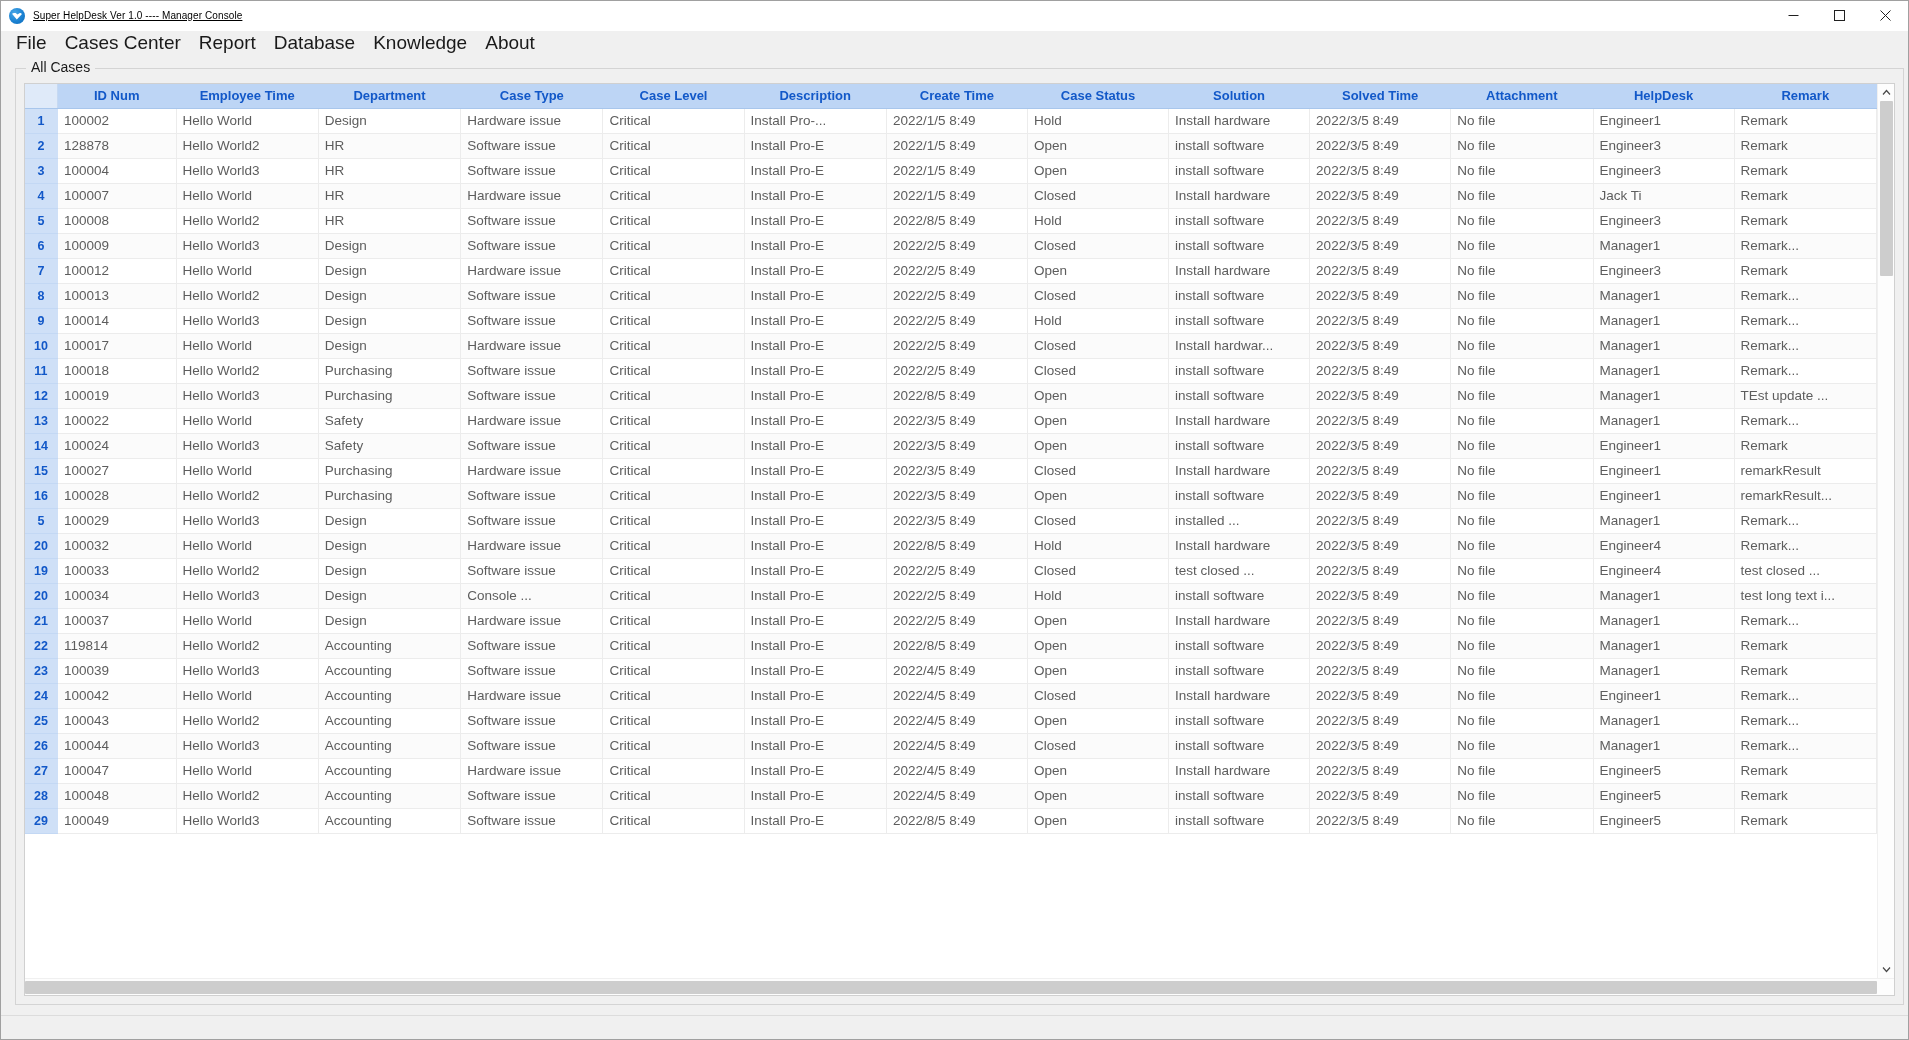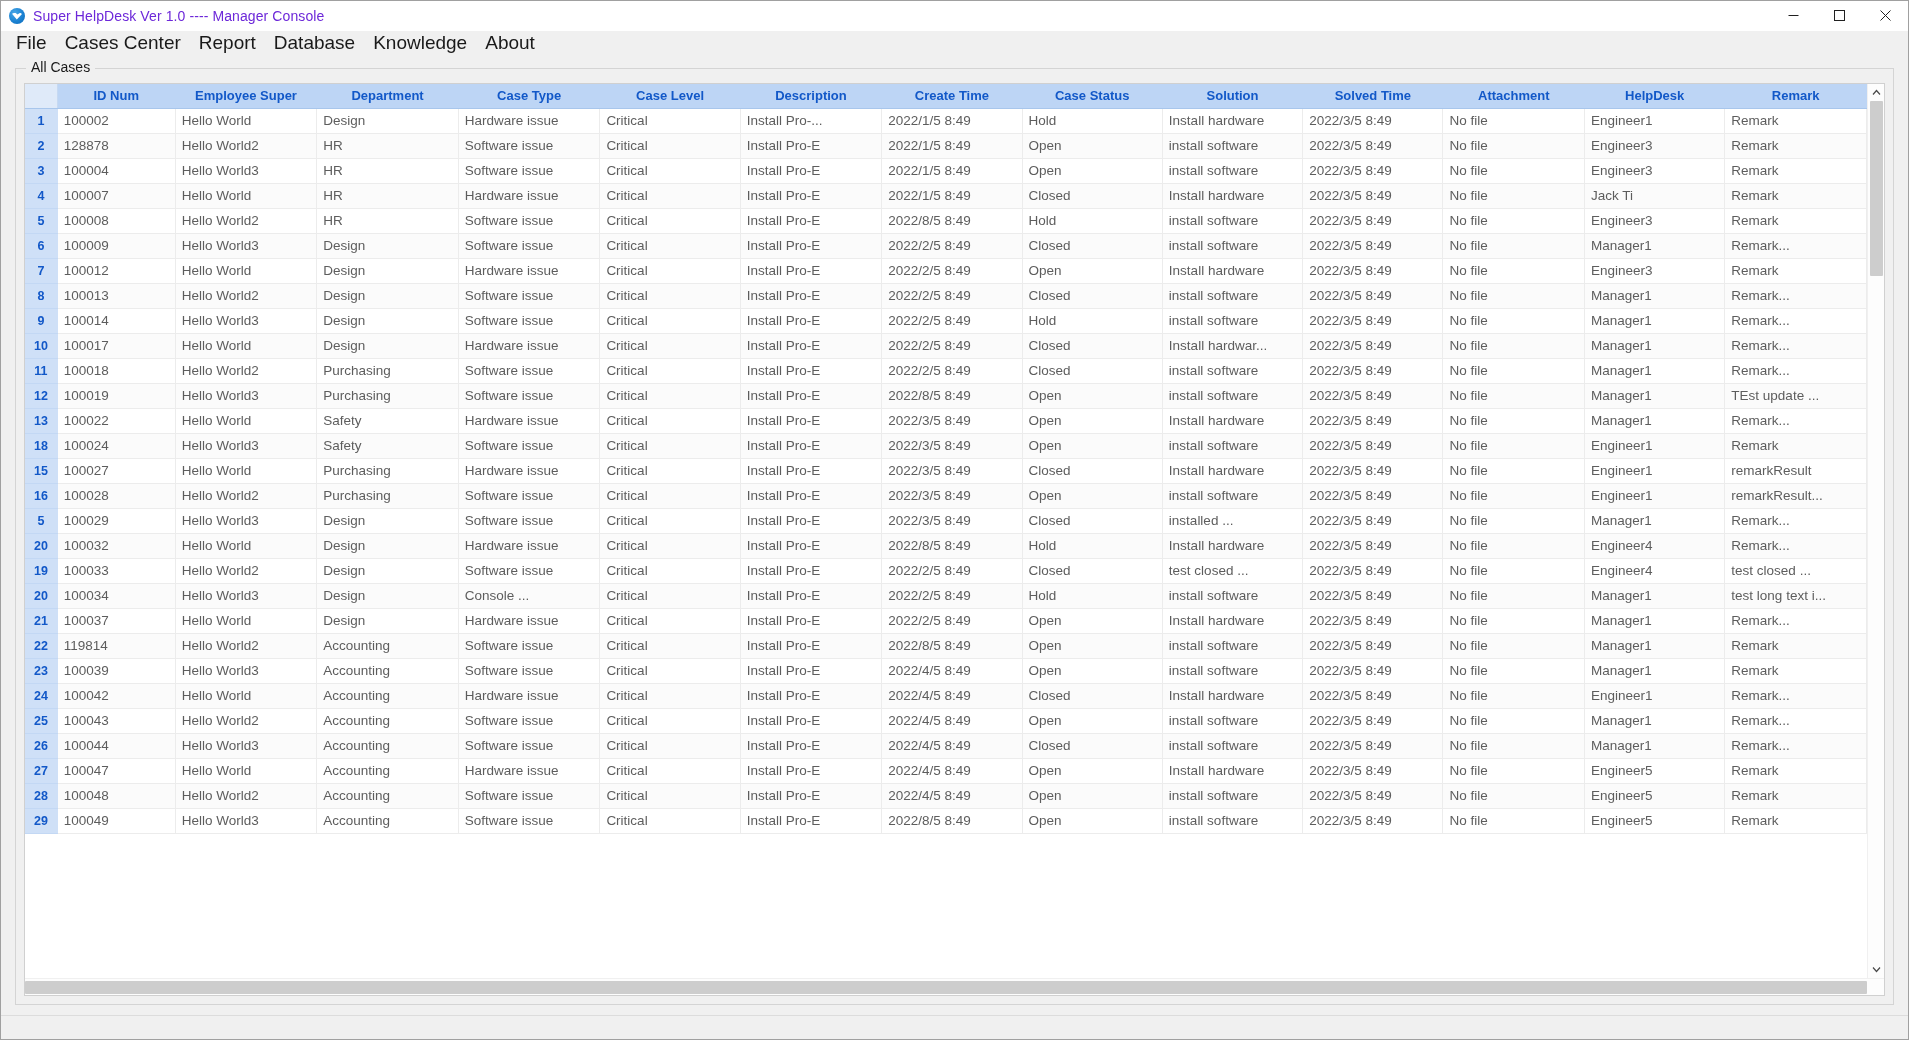--- a/index.html
+++ b/index.html
@@ -31,22 +31,23 @@
     position: relative; flex: 0 0 auto;
   }
   .title-icon::after {
     content: "";
     position: absolute; left: 3px; top: 5px;
     width: 10px; height: 7px;
     background: #ffffff;
     clip-path: polygon(0% 18%, 30% 0%, 55% 30%, 82% 4%, 100% 22%, 48% 100%);
   }
   .title-text {
-    font-size: 14px; color: #6d28d9; letter-spacing: 0.1px;
+    font-size: 10px; color: #000000; letter-spacing: 0.1px;
     white-space: nowrap;
+    text-decoration: underline;
   }
   .win-controls { margin-left: auto; display: flex; height: 30px; }
   .win-btn {
     width: 46px; height: 30px;
     display: flex; align-items: center; justify-content: center;
     color: #202020;
   }
   .win-btn svg { display: block; }
 
   
@@ -59,21 +60,21 @@
   }
   .menu-item {
     font-size: 19px; color: #1a1a1a;
     padding: 2px 9px; white-space: nowrap;
   }
 
   
   .content {
     flex: 1 1 auto; position: relative;
     background: #f0f0f0;
-    padding: 12px 14px 10px 14px;
+    padding: 12px 4px 10px 14px;
   }
   .groupbox {
     position: relative;
     width: 100%; height: 100%;
     border: 1px solid #d4d4d4;
     background: #f0f0f0;
     padding: 14px 8px 8px 8px;
   }
   .groupbox-title {
     position: absolute; top: -10px; left: 10px;
@@ -269,21 +270,21 @@
                   <col class="c-sol">
                   <col class="c-stime">
                   <col class="c-att">
                 <col class="c-hd">
                   <col class="c-rem">
               </colgroup>
               <thead>
                 <tr>
                   <th class="rowhdr"></th>
                   <th>ID Num</th>
-                  <th>Employee Super</th>
+                  <th>Employee Time</th>
                   <th>Department</th>
                   <th>Case Type</th>
                   <th>Case Level</th>
                   <th>Description</th>
                   <th>Create Time</th>
                   <th>Case Status</th>
                   <th>Solution</th>
                   <th>Solved Time</th>
                   <th>Attachment</th>
                   <th>HelpDesk</th>
@@ -493,21 +494,21 @@
                     <td>Install Pro-E</td>
                     <td>2022/3/5 8:49</td>
                     <td>Open</td>
                     <td>Install hardware</td>
                     <td>2022/3/5 8:49</td>
                     <td>No file</td>
                     <td>Manager1</td>
                     <td>Remark...</td>
                   </tr>
                   <tr class="alt">
-                    <td class="rownum">18</td>
+                    <td class="rownum">14</td>
                     <td>100024</td>
                     <td>Hello World3</td>
                     <td>Safety</td>
                     <td>Software issue</td>
                     <td>Critical</td>
                     <td>Install Pro-E</td>
                     <td>2022/3/5 8:49</td>
                     <td>Open</td>
                     <td>install software</td>
                     <td>2022/3/5 8:49</td>

